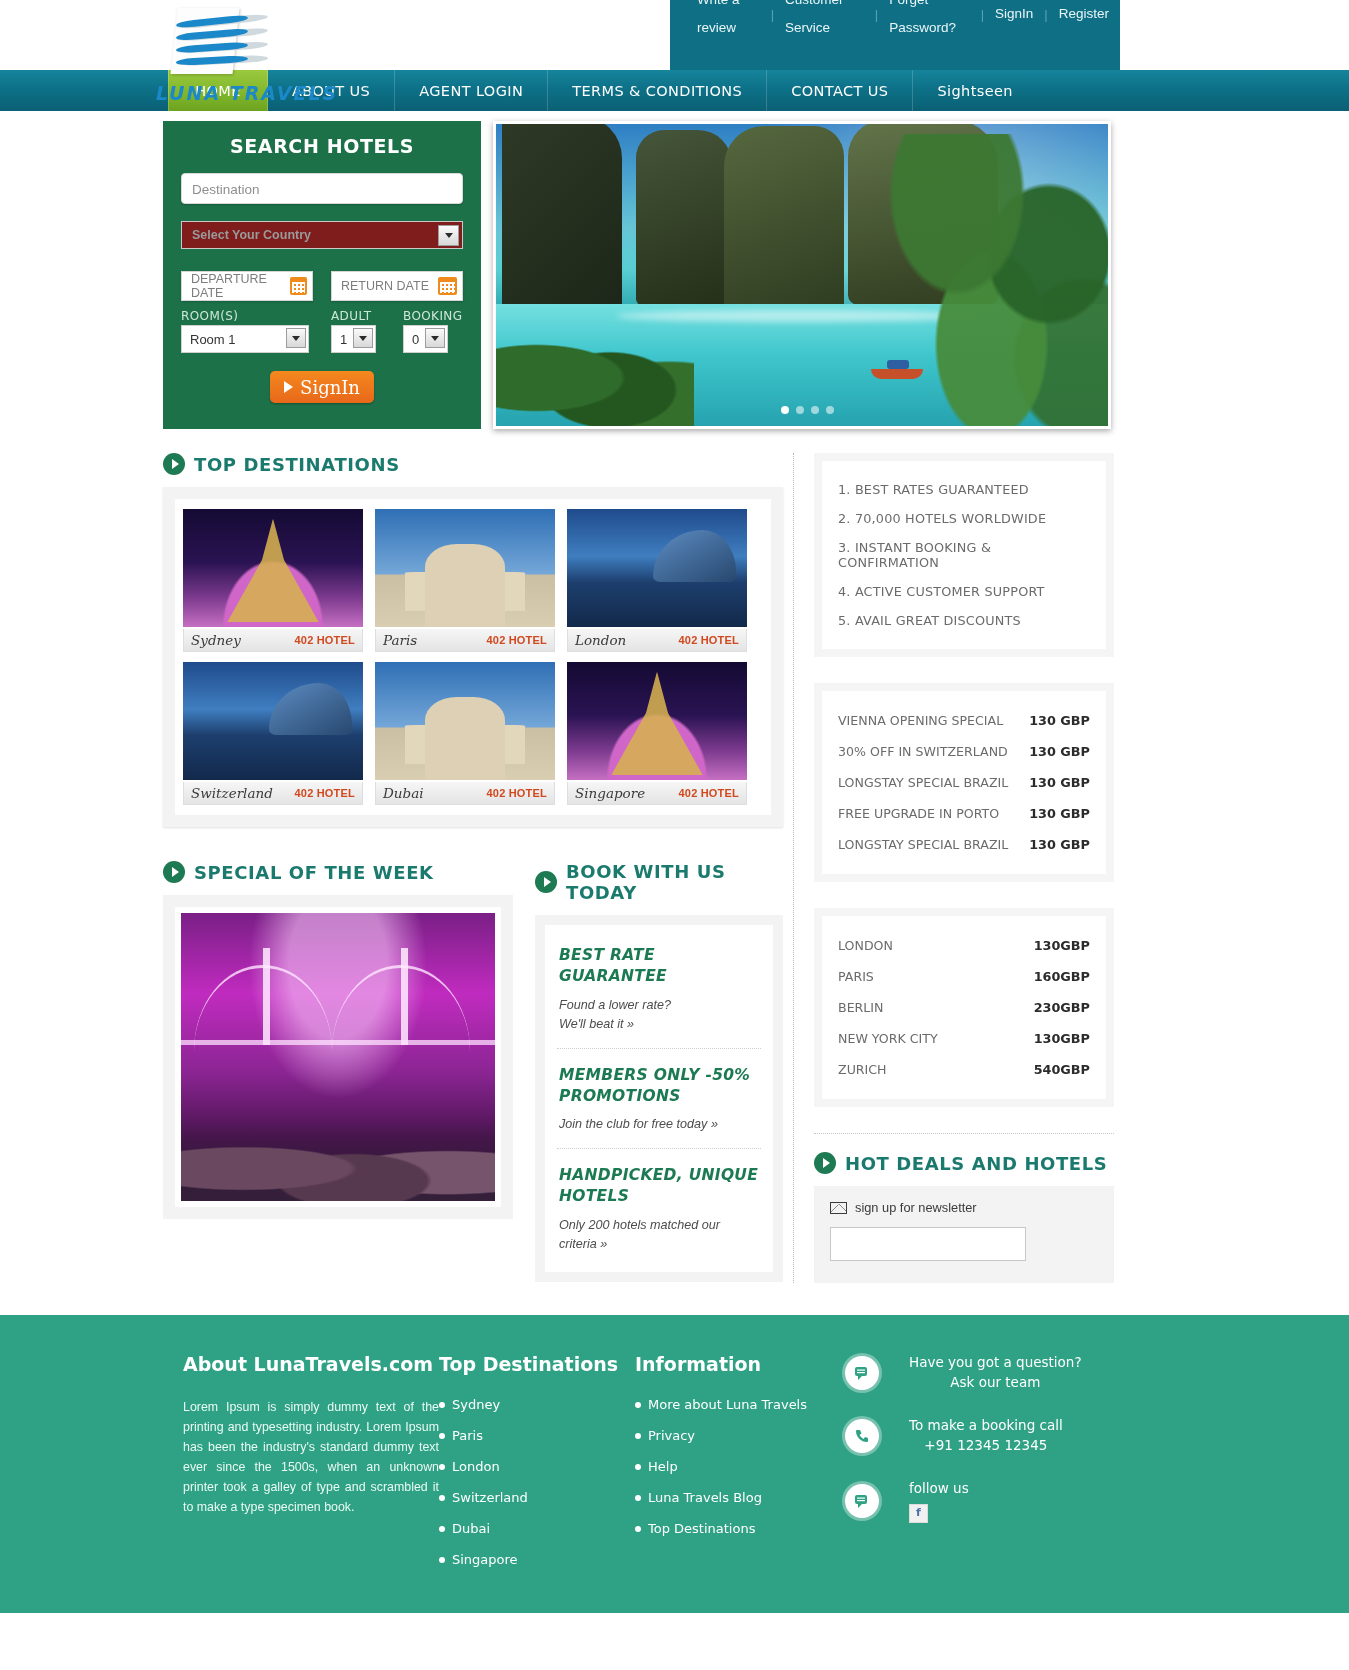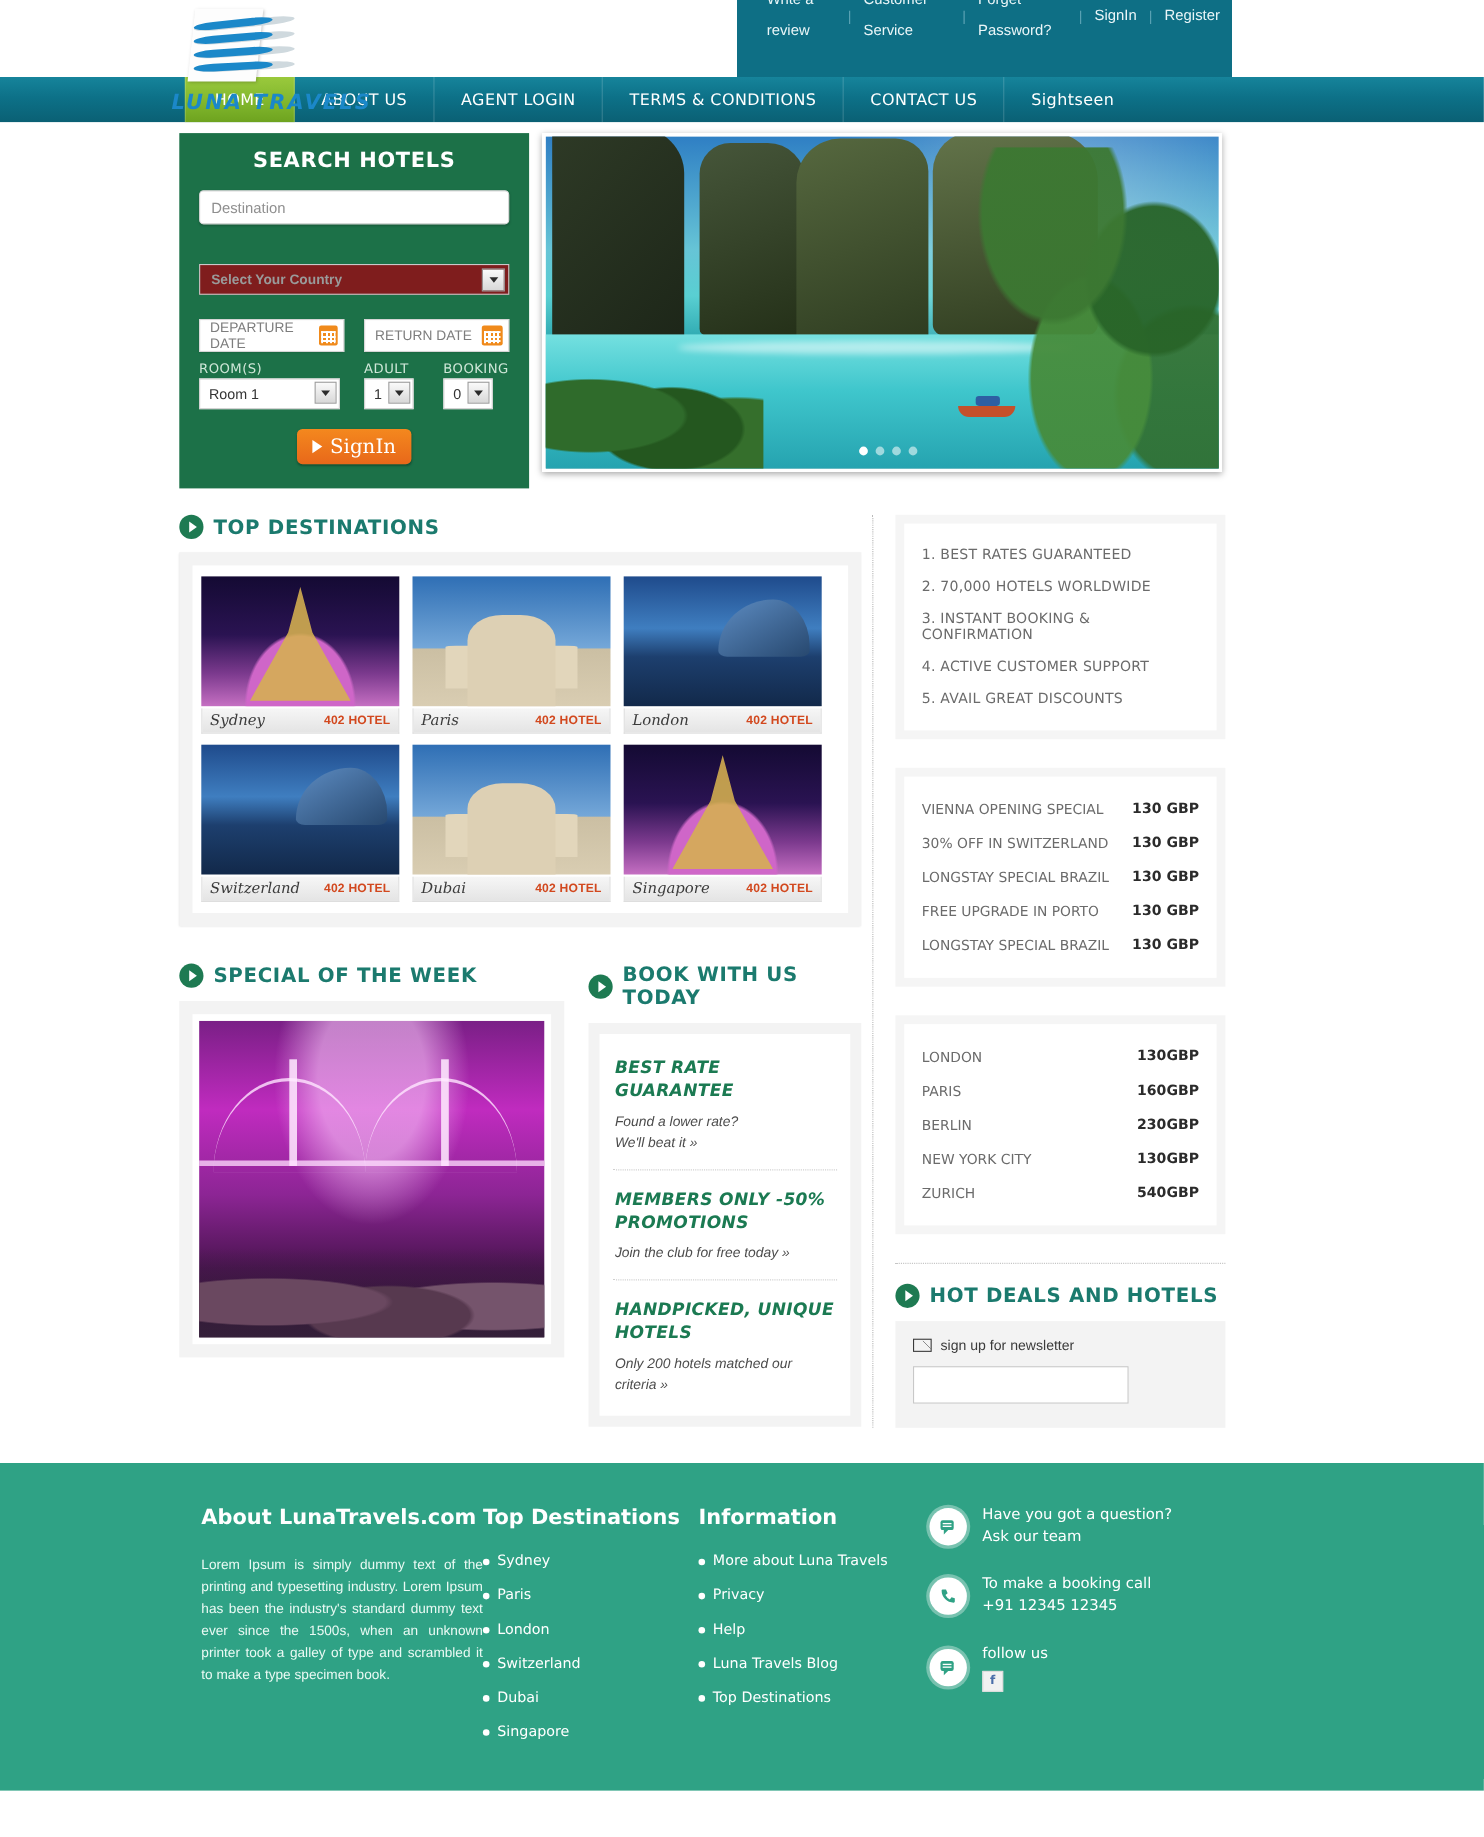--- a/index.html
+++ b/index.html
@@ -86,21 +86,21 @@
   .search-panel {
     width: 318px; background: #1c7148;
     padding: 14px 0 22px 0;
   }
   .search-title {
     color: #ffffff; font-size: 19px; font-weight: bold;
     text-align: center; letter-spacing: .6px; margin-bottom: 16px;
     font-family: "DejaVu Sans", sans-serif;
   }
   .sp-field {
-    display: block; width: 282px; height: 31px; margin: 0 auto 36px auto;
+    display: block; width: 282px; height: 31px; margin: 0 auto 17px auto;
     background: #fff; border: 1px solid #d9d9d9; border-radius: 4px;
     font-size: 13.5px; color: #8f8f8f; padding: 0 10px; line-height: 31px;
     box-shadow: 0 1px 2px rgba(0,0,0,.2);
     font-family: "Liberation Sans", sans-serif;
   }
   .sp-select {
     position: relative; width: 282px; height: 28px; margin: 0 auto 22px auto;
     background: #7f1d1d; border: 1px solid #c9c9c9;
     font-size: 12.5px; color: #9a9a9a; padding: 0 10px; line-height: 27px; font-weight: bold;
   }
@@ -348,21 +348,21 @@
     color: #ffffff; font-size: 19px; font-weight: bold; margin-bottom: 22px;
     font-family: "DejaVu Sans", sans-serif;
   }
   .f-p { color: #eafaf4; font-size: 12.4px; line-height: 1.62; text-align: justify; }
   .f-dest { width: 196px; }
   .f-info { width: 210px; }
   .f-li { display: flex; align-items: center; gap: 7px; margin-bottom: 16px; }
   .f-dot { width: 6px; height: 6px; background: #ffffff; border-radius: 50%; flex: none; }
   .f-li span { color: #ffffff; font-size: 13px; font-family: "DejaVu Sans", sans-serif; }
   .f-contact { width: 280px; }
-  .f-crow { display: flex; align-items: center; gap: 14px; margin-bottom: 24px; }
+  .f-crow { display: flex; align-items: center; gap: 30px; margin-bottom: 24px; text-align: center; }
   .f-cico {
     width: 34px; height: 34px; border-radius: 50%; background: #ffffff; flex: none;
     display: flex; align-items: center; justify-content: center;
     box-shadow: 0 0 0 3px rgba(255,255,255,.35);
   }
   .f-ctext { color: #ffffff; font-size: 13.5px; line-height: 1.45; font-family: "DejaVu Sans", sans-serif; }
   .fb-chip {
     width: 19px; height: 19px; border: 1px solid #dcdcdc; background: #f1f1f1;
     margin-top: 5px; display: flex; align-items: center; justify-content: center;
     font-size: 11px; color: #4a6ea9; font-weight: bold;

